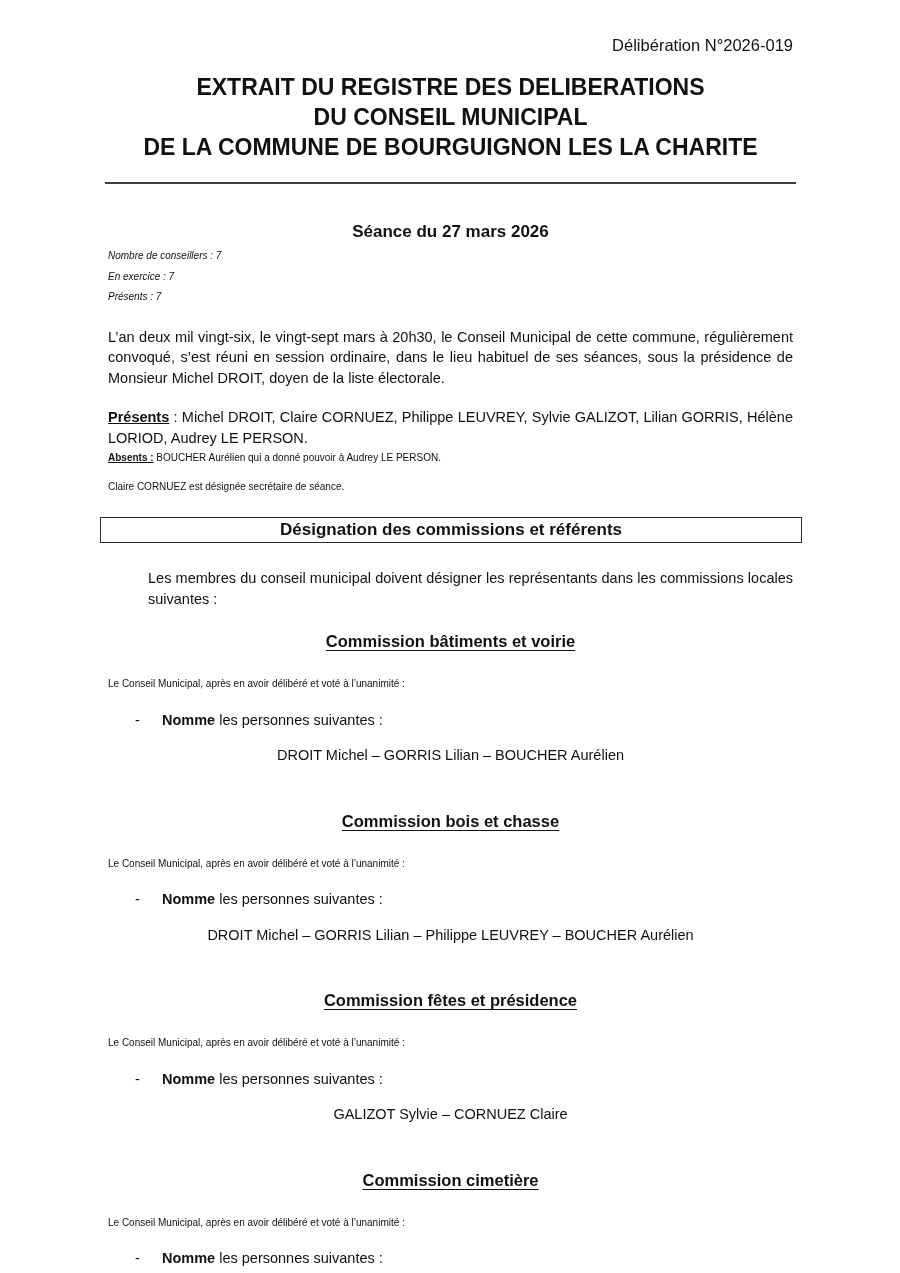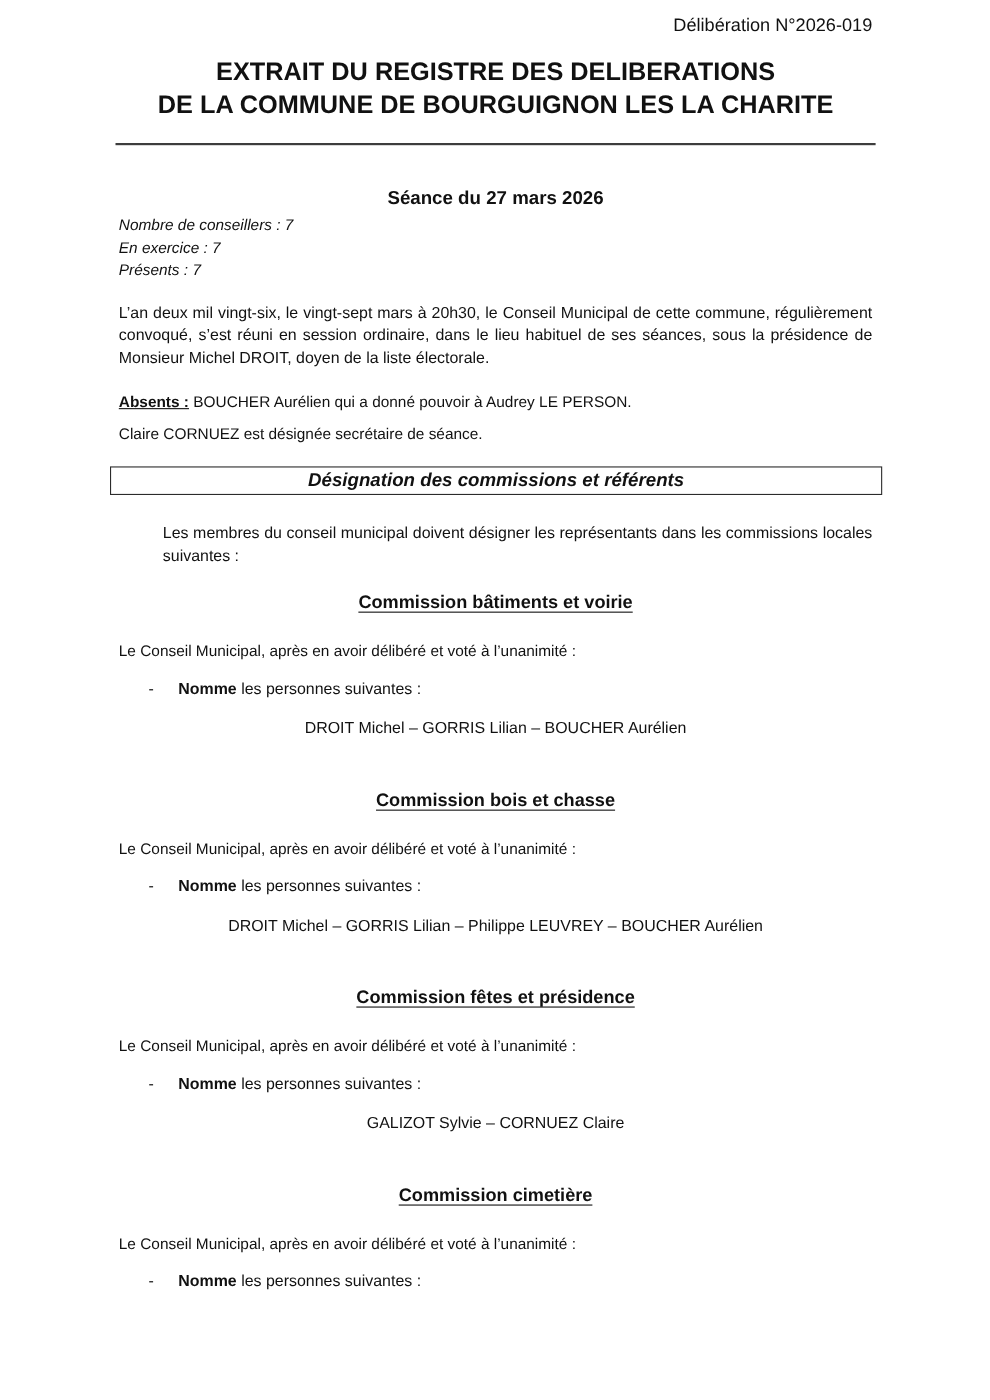--- a/index.html
+++ b/index.html
@@ -5,52 +5,51 @@
   html, body { margin: 0; padding: 0; background: #ffffff; }
   .page {
     position: relative;
     width: 900px;
     height: 1273px;
     margin: 0 auto;
     background: #ffffff;
     color: #111111;
     font-family: "Liberation Sans", sans-serif;
     box-sizing: border-box;
-    padding: 12px 107px 0 108px;
+    padding: 34px 107px 0 108px;
     overflow: hidden;
   }
   p, h1, h2, h3 { margin: 0; padding: 0; font-weight: normal; }
 
   .ref-line { text-align: right; font-size: 16.5px; line-height: 22px; }
 
   .title-block { margin-top: 16px; text-align: center; font-weight: bold; font-size: 23px; line-height: 30px; }
 
   .rule { height: 2px; background: #3d3d3d; margin: 20px -3px 0 -3px; }
 
   .seance-heading { margin-top: 36px; text-align: center; font-weight: bold; font-size: 17px; line-height: 23px; }
 
   .counters { margin-top: 3px; font-style: italic; font-size: 14.5px; line-height: 20.5px; }
 
   .para { font-size: 14.5px; line-height: 20.5px; text-align: justify; }
-  .single { font-size: 14px; line-height: 20.5px; text-align: left; }
+  .single { font-size: 10px; line-height: 20.5px; text-align: left; }
 
   .intro-para { margin-top: 19px; }
   .presents-para { margin-top: 19px; }
   .secretary-line { margin-top: 8px; }
 
   .lu { font-weight: bold; text-decoration: underline; }
 
   .box-heading {
     margin: 20px -9px 16px -8px;
     border: 1px solid #2b2b2b;
     text-align: center;
     font-weight: bold;
     font-size: 17px;
     line-height: 24px;
-    font-style: italic;
   }
 
   .commissions-intro { margin-top: 25px; margin-left: 40px; }
 
   .commission { margin-top: 44px; }
   .commission.first { margin-top: 21px; }
   .c-title {
     text-align: center;
     font-weight: bold;
     font-size: 16.5px;
@@ -66,36 +65,38 @@
 </style>
 </head>
 <body>
 
 <div class="page">
 
   <p class="ref-line">Délibération N°2026-019</p>
 
   <div class="title-block">
     <div>EXTRAIT DU REGISTRE DES DELIBERATIONS</div>
+    <div>DU CONSEIL MUNICIPAL</div>
     <div>DE LA COMMUNE DE BOURGUIGNON LES LA CHARITE</div>
   </div>
 
   <div class="rule"></div>
 
   <h2 class="seance-heading">Séance du 27 mars 2026</h2>
 
   <div class="counters">
     <p class="single">Nombre de conseillers : 7</p>
     <p class="single">En exercice : 7</p>
     <p class="single">Présents : 7</p>
   </div>
 
   <p class="para intro-para">L’an deux mil vingt-six, le vingt-sept mars à 20h30, le Conseil Municipal de cette commune, régulièrement convoqué, s’est réuni en session ordinaire, dans le lieu habituel de ses séances, sous la présidence de Monsieur Michel DROIT, doyen de la liste électorale.</p>
 
   <div class="presents-para">
+    <p class="para"><span class="lu">Présents</span><span> : Michel DROIT, Claire CORNUEZ, Philippe LEUVREY, Sylvie GALIZOT, Lilian GORRIS, Hélène LORIOD, Audrey LE PERSON.</span></p>
     <p class="single"><span class="lu">Absents :</span><span> BOUCHER Aurélien qui a donné pouvoir à Audrey LE PERSON.</span></p>
   </div>
 
   <p class="single secretary-line">Claire CORNUEZ est désignée secrétaire de séance.</p>
 
   <div class="box-heading">Désignation des commissions et référents</div>
 
   <p class="para commissions-intro">Les membres du conseil municipal doivent désigner les représentants dans les commissions locales suivantes :</p>
 
   <section class="commission first">

